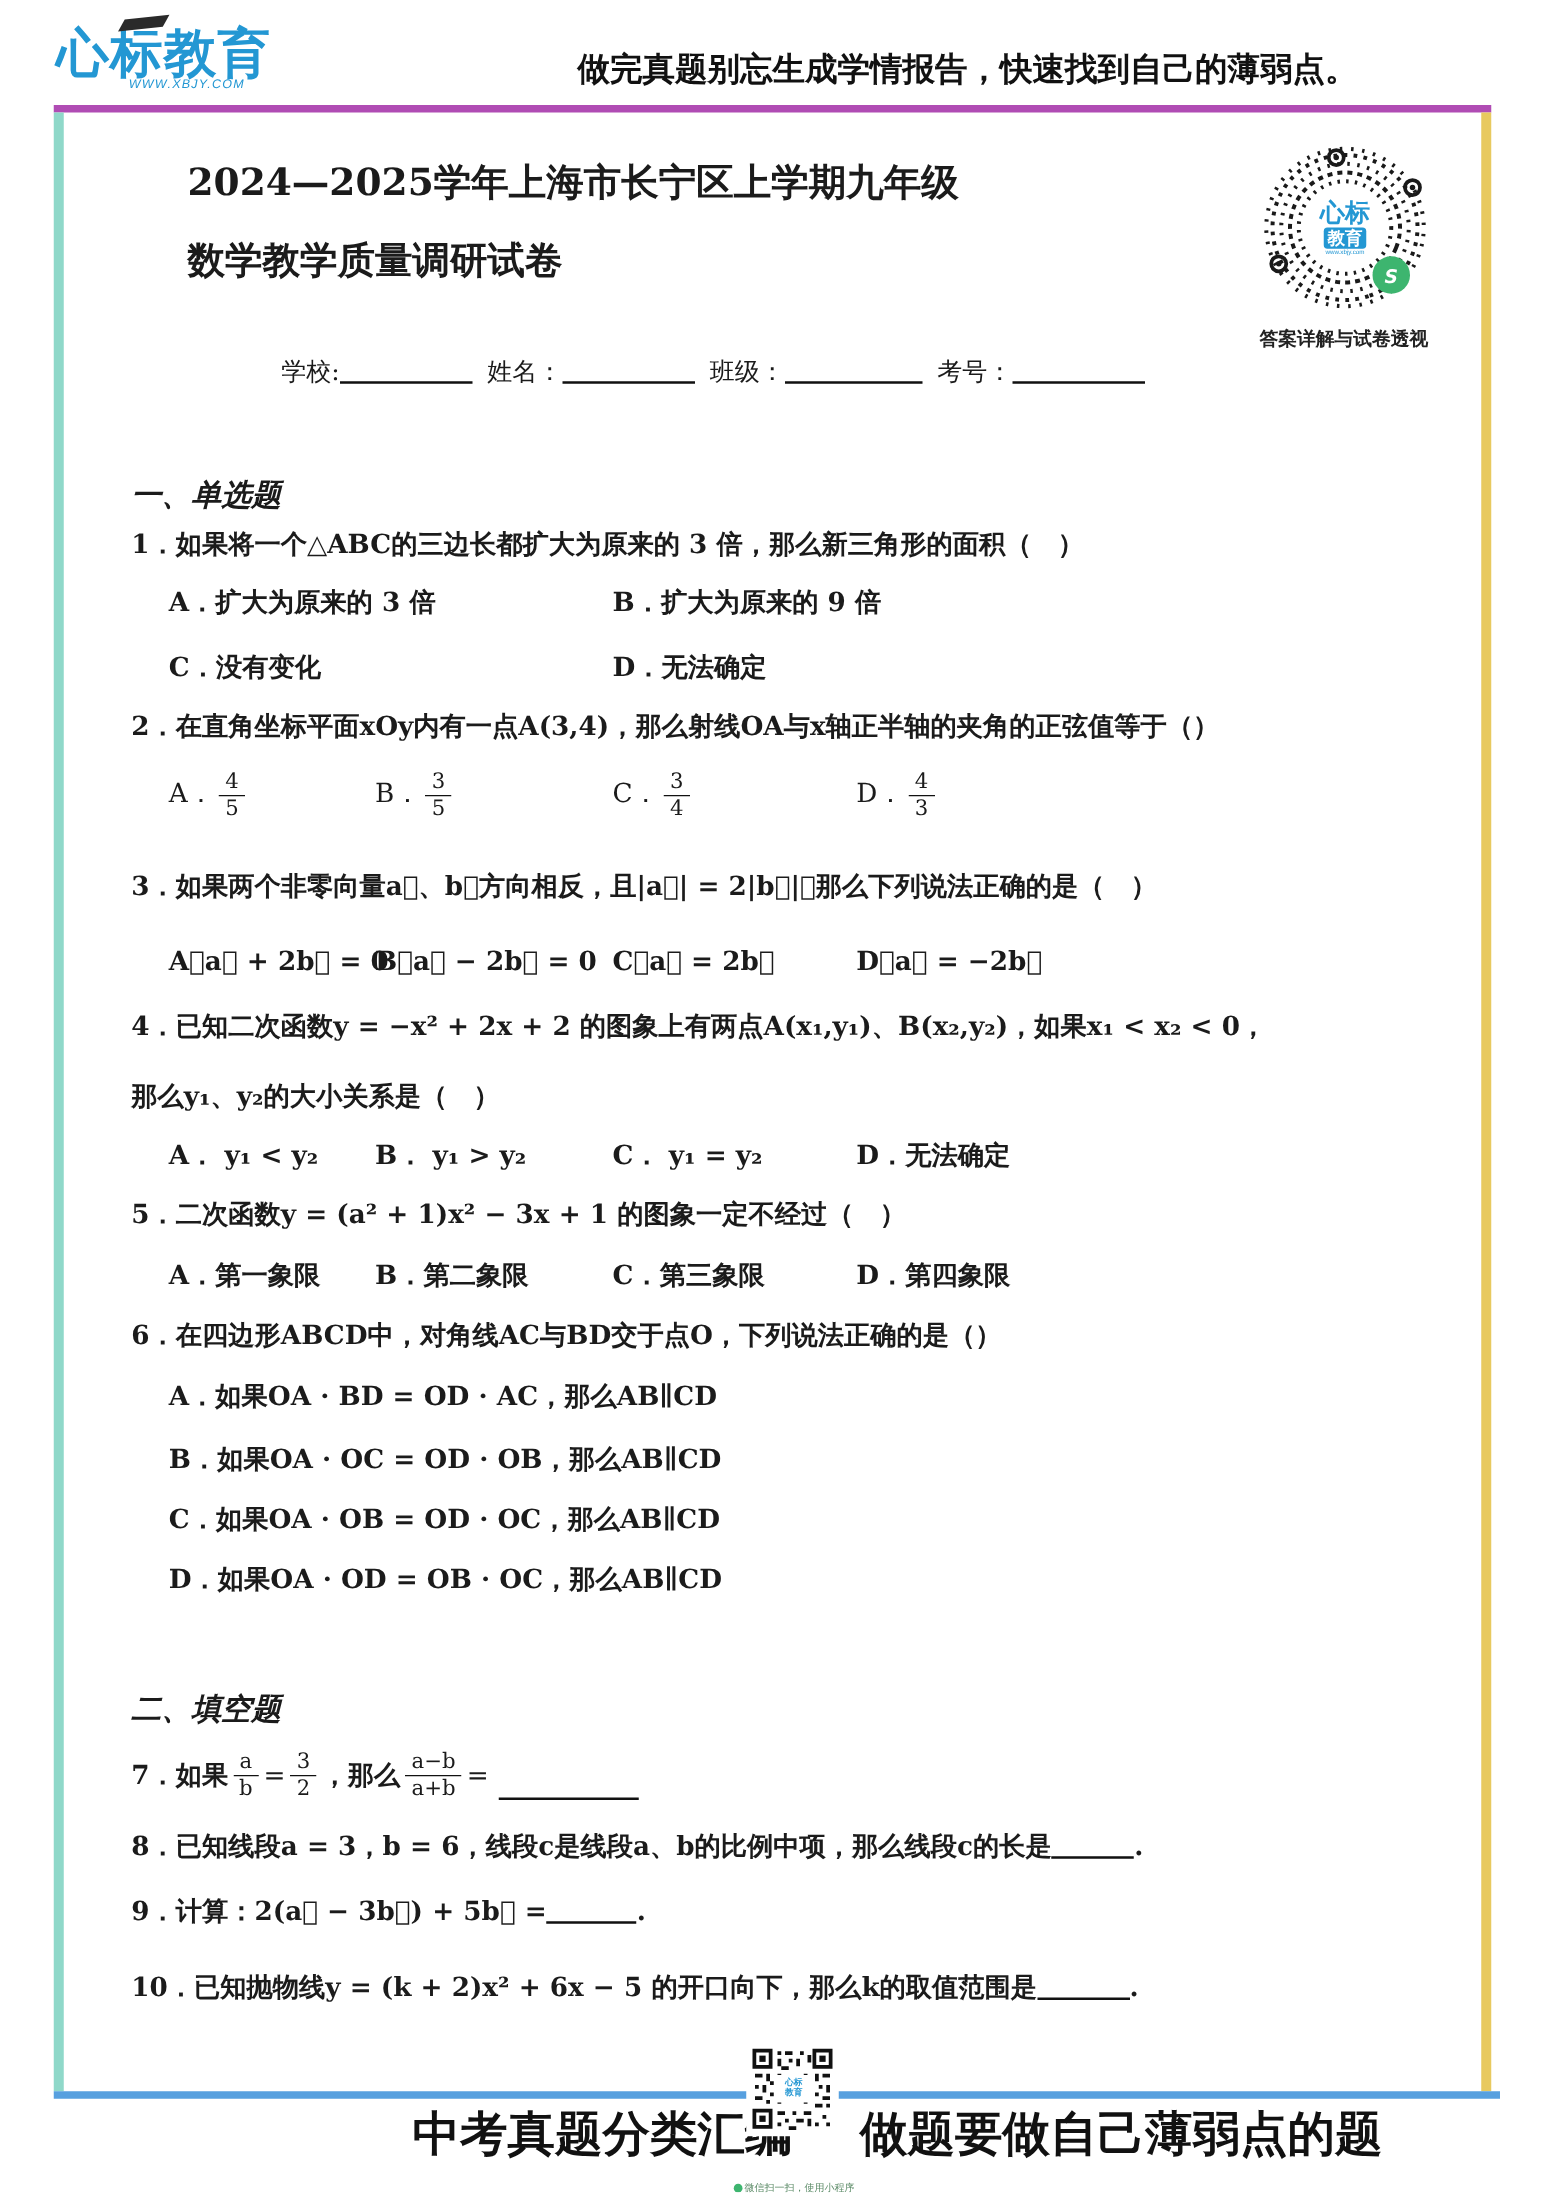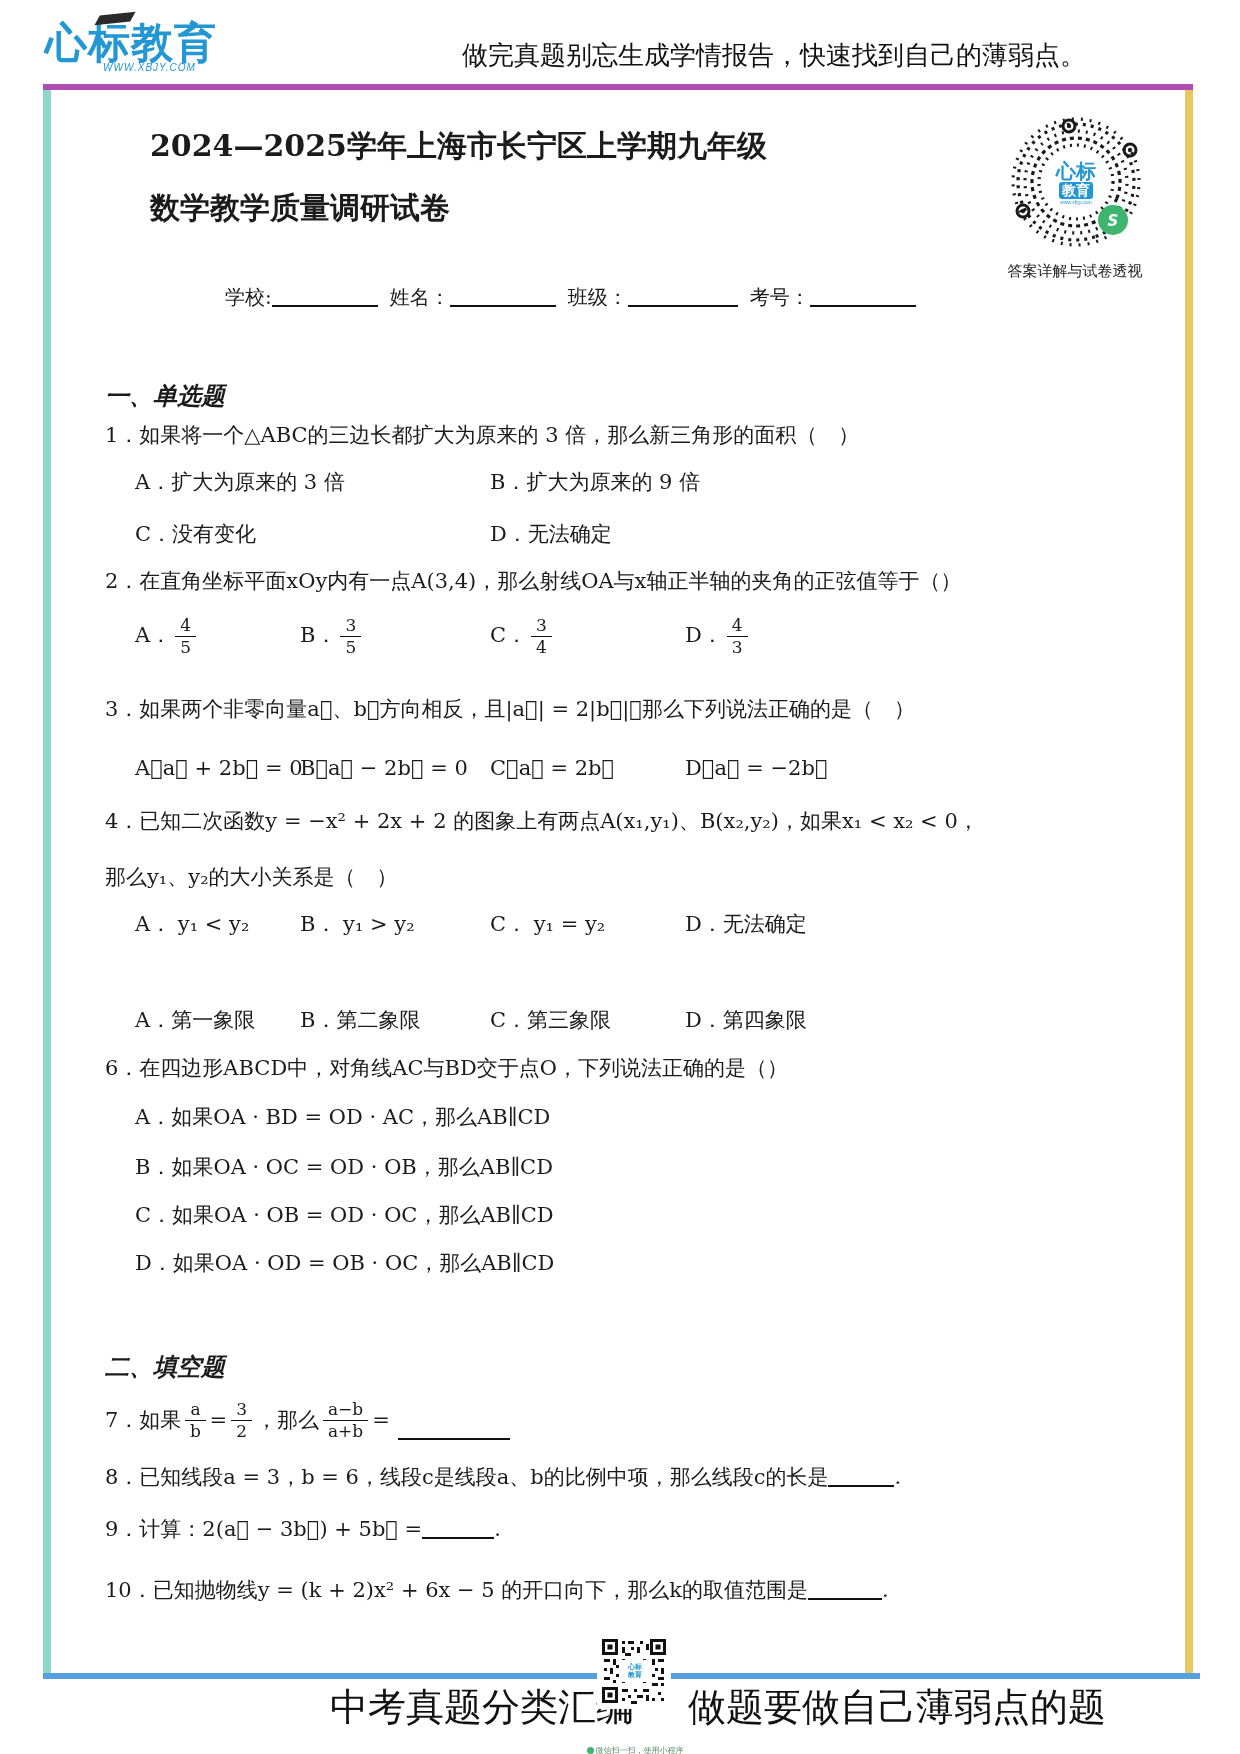--- a/index.html
+++ b/index.html
@@ -1,19 +1,19 @@
 <!DOCTYPE html>
 <html><head>
 <meta charset="utf-8">
 <style>
   html,body{margin:0;padding:0;background:#fff;}
   .page{position:relative;width:1240px;height:1754px;background:#fff;overflow:hidden;
         font-family:"DejaVu Serif","Liberation Serif",serif;color:#1b1b1b;padding-left:44px;}
   .abs{position:absolute;}
-  .pre{white-space:pre;}
+  .pre{white-space:pre;font-weight:bold;}
   
   .logo-text{font-family:"Liberation Sans","DejaVu Sans",sans-serif;font-weight:bold;
              font-size:42px;color:#2397d3;letter-spacing:1px;line-height:1;}
   .logo-url{font-family:"Liberation Sans","DejaVu Sans",sans-serif;font-style:italic;
             font-size:10px;color:#2397d3;letter-spacing:1px;}
   .cap{position:absolute;left:52px;top:-8px;width:36px;height:9px;background:#2a2a2a;
        transform:rotate(-6deg) skewX(-35deg);}
   .tagline{font-size:26px;color:#111;}
   
   .line-purple{left:43px;top:84px;width:1150px;height:6px;background:#b04cb4;}
@@ -156,20 +156,21 @@
   <span class="abs opt pre" style="left:490px;top:756px;">C．a⃗ = 2b⃗</span>
   <span class="abs opt pre" style="left:685px;top:756px;">D．a⃗ = −2b⃗</span>
 
   <div class="abs stem pre" style="top:806px;">4．已知二次函数y = −x² + 2x + 2 的图象上有两点A(x₁,y₁)、B(x₂,y₂)，如果x₁ &lt; x₂ &lt; 0，</div>
   <div class="abs stem pre" style="top:862px;">那么y₁、y₂的大小关系是（　）</div>
   <span class="abs opt pre" style="left:135px;top:910px;">A． y₁ &lt; y₂</span>
   <span class="abs opt pre" style="left:300px;top:910px;">B． y₁ &gt; y₂</span>
   <span class="abs opt pre" style="left:490px;top:910px;">C． y₁ = y₂</span>
   <span class="abs opt pre" style="left:685px;top:910px;">D．无法确定</span>
 
+  <div class="abs stem pre" style="top:956px;">5．二次函数y = (a² + 1)x² − 3x + 1 的图象一定不经过（　）</div>
   <span class="abs opt pre" style="left:135px;top:1006px;">A．第一象限</span>
   <span class="abs opt pre" style="left:300px;top:1006px;">B．第二象限</span>
   <span class="abs opt pre" style="left:490px;top:1006px;">C．第三象限</span>
   <span class="abs opt pre" style="left:685px;top:1006px;">D．第四象限</span>
 
   <div class="abs stem pre" style="top:1053px;">6．在四边形ABCD中，对角线AC与BD交于点O，下列说法正确的是（）</div>
   <span class="abs opt pre" style="left:135px;top:1103px;">A．如果OA · BD = OD · AC，那么AB∥CD</span>
   <span class="abs opt pre" style="left:135px;top:1153px;">B．如果OA · OC = OD · OB，那么AB∥CD</span>
   <span class="abs opt pre" style="left:135px;top:1201px;">C．如果OA · OB = OD · OC，那么AB∥CD</span>
   <span class="abs opt pre" style="left:135px;top:1249px;">D．如果OA · OD = OB · OC，那么AB∥CD</span>

